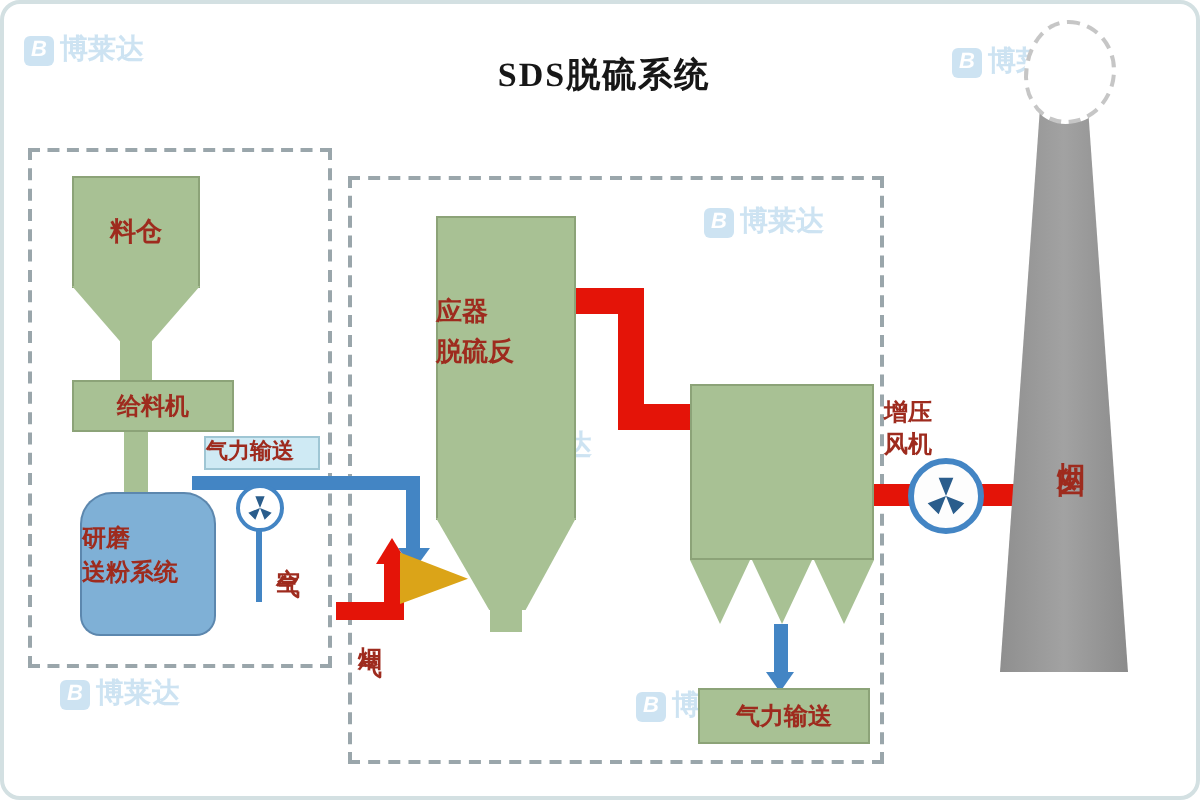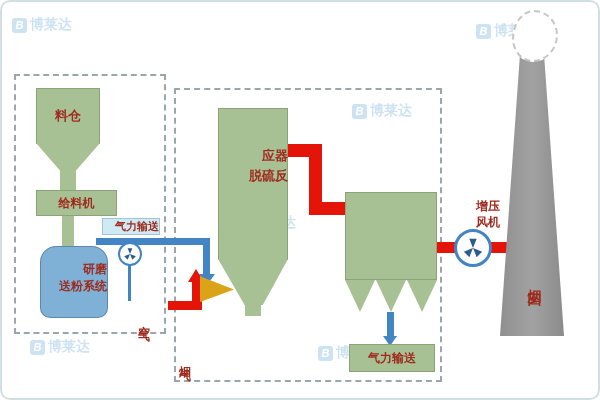--- a/index.html
+++ b/index.html
@@ -1,21 +1,21 @@
 <!DOCTYPE html>
 <html style="--equipment-green: #a8c194; --tank-blue: #7fb0d6; --pipe-red: #e41408; --pipe-blue: #4385c4; --label-red: #9e2b1e; --chimney-gray: #a2a2a2; --watermark-blue: #a5cde8;"><head>
 <meta charset="utf-8">
 <style>
   html,body{margin:0;padding:0;background:#fff;}
   body{width:600px;height:400px;font-family:"Liberation Serif",serif;}
   #canvas{position:relative;width:600px;height:400px;background:#ffffff;border:2px solid #d3e0e2;border-radius:10px;overflow:hidden;box-sizing:border-box;}
   .abs{position:absolute;box-sizing:border-box;}
   .green{background:var(--equipment-green,#a8c194);border:1px solid rgba(90,110,70,.35);}
   .greenfill{background:var(--equipment-green,#a8c194);}
-  .label{color:var(--label-red,#9e2b1e);font-weight:bold;font-size:12px;text-align:right;}
+  .label{color:var(--label-red,#9e2b1e);font-weight:bold;font-size:12px;text-align:left;}
   .vtext{writing-mode:vertical-rl;letter-spacing:3px;}
   .dashedbox{border:2px dashed #9aa6ab;z-index:1;}
   .redpipe{background:var(--pipe-red,#e41408);z-index:2;}
   .bluepipe{background:var(--pipe-blue,#4385c4);z-index:2;}
   .equip{z-index:3;}
   .txt{z-index:4;}
   .flexc{display:flex;align-items:center;justify-content:center;}
   .wm{display:flex;align-items:center;gap:3px;opacity:.55;z-index:1;}
   .wm .logo{width:15px;height:15px;border-radius:3px;background:var(--watermark-blue,#a5cde8);color:#fff;font:italic bold 11px/15px "Liberation Sans",sans-serif;text-align:center;}
   .wm .txt2{color:var(--watermark-blue,#a5cde8);font-weight:bold;font-size:14px;font-family:"Liberation Sans",sans-serif;}
@@ -44,20 +44,21 @@
   </div>
   <div class="abs wm" style="left:28px;top:336px;">
     <span class="logo">B</span>
     <span class="txt2">博莱达</span>
   </div>
   <div class="abs wm" style="left:316px;top:342px;">
     <span class="logo">B</span>
     <span class="txt2">博莱达</span>
   </div>
 
+  <div class="abs txt" style="left:150px;top:24px;width:300px;text-align:center;font-size:17px;font-weight:bold;color:#171717;letter-spacing:1px;">SDS脱硫系统</div>
 
   <div class="abs dashedbox" style="left:12px;top:72px;width:152px;height:260px;"></div>
   <div class="abs dashedbox" style="left:172px;top:86px;width:268px;height:294px;"></div>
 
   <div class="abs green equip flexc" style="left:34px;top:86px;width:64px;height:56px;">
     <span class="label" style="font-size:13px;">料仓</span>
   </div>
   <div class="abs greenfill equip" style="left:34px;top:141px;width:64px;height:28px;clip-path:polygon(0 0,100% 0,62% 100%,38% 100%);"></div>
   <div class="abs greenfill equip" style="left:58px;top:168px;width:16px;height:22px;"></div>
 

